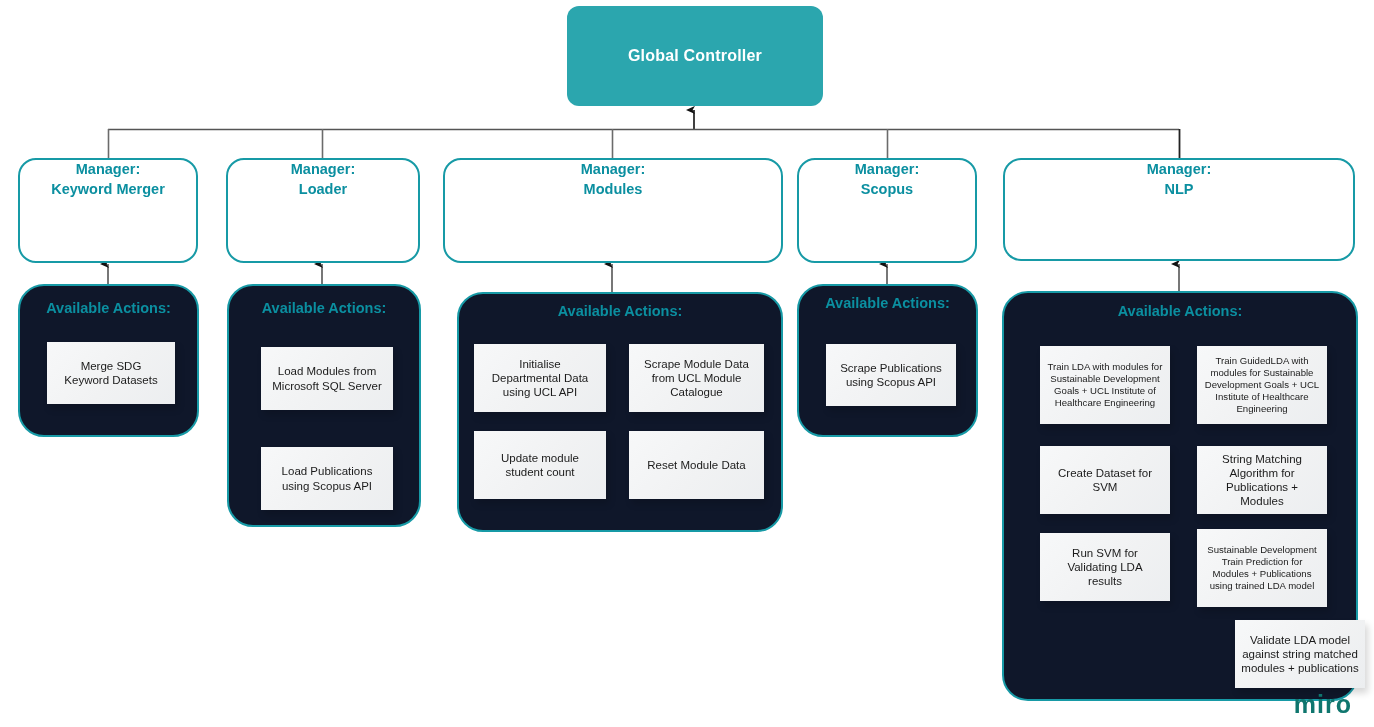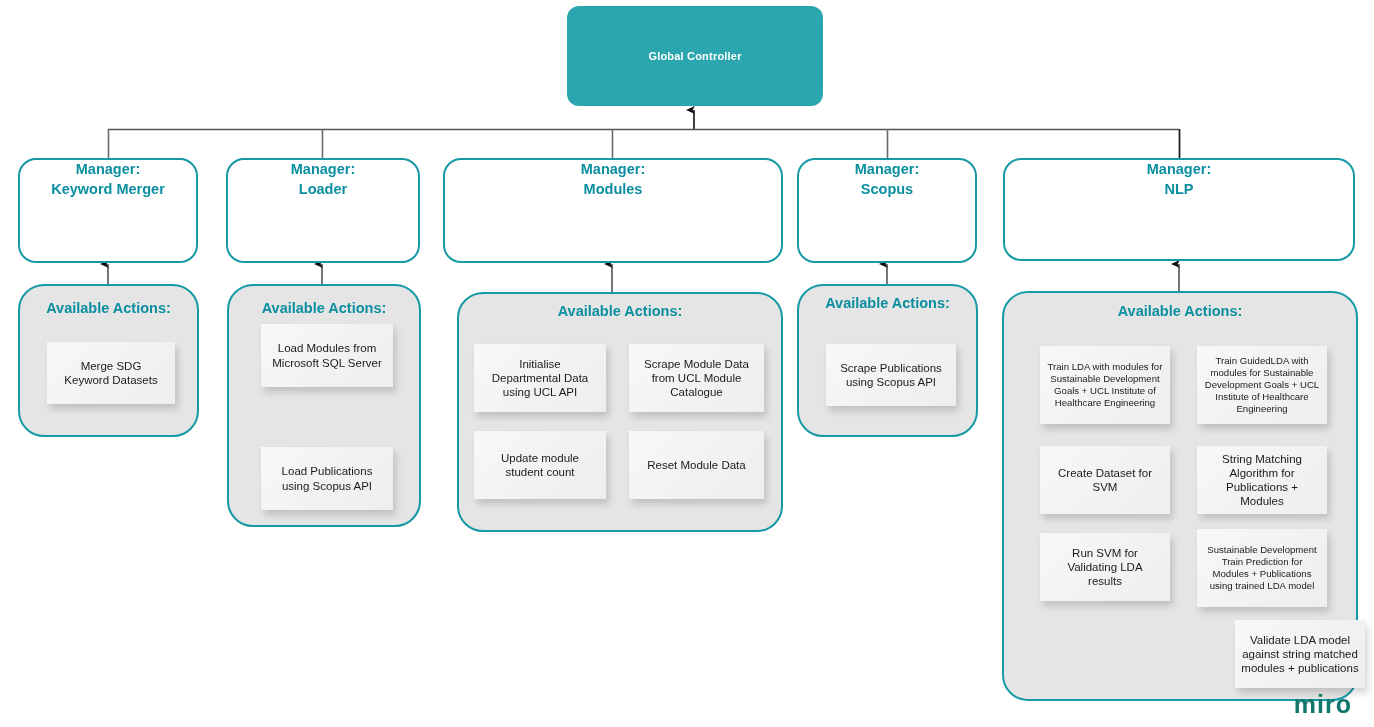--- a/index.html
+++ b/index.html
@@ -27,21 +27,21 @@
     width: 256px;
     height: 100px;
     background: #2BA6AE;
     border-radius: 12px;
     display: flex;
     align-items: center;
     justify-content: center;
   }
   .root-label {
     color: #ffffff;
-    font-size: 11px;
+    font-size: 16px;
     font-weight: bold;
     letter-spacing: 0.2px;
     text-align: center;
   }
 
   
   #connectors {
     position: absolute;
     left: 0;
     top: 0;
@@ -69,21 +69,21 @@
     text-align: center;
     white-space: pre-line;
   }
 
   
   .actions-box {
     position: absolute;
     box-sizing: border-box;
     border: 2px solid #179AA6;
     border-radius: 26px;
-    background: #e5e5e5;
+    background: #0f172a;
     padding-left: 12px;
   }
   .actions-title {
     color: #0B8FA0;
     font-size: 14.5px;
     font-weight: bold;
     text-align: center;
     position: absolute;
     left: 0;
     right: 0;
@@ -165,21 +165,21 @@
 Keyword Datasets</span>
     </div>
   </div>
 
   <div class="manager-box" style="left:226px; top:158px; width:194px; height:105px;">
     <span class="manager-label">Manager:
 Loader</span>
   </div>
   <div class="actions-box" style="left:227px; top:284px; width:194px; height:243px;">
     <span class="actions-title" style="top:14px;">Available Actions:</span>
-    <div class="card sz-md" style="left:32px; top:38px; width:132px; height:63px;">
+    <div class="card sz-md" style="left:32px; top:61px; width:132px; height:63px;">
       <span class="card-text">Load Modules from
 Microsoft SQL Server</span>
     </div>
     <div class="card sz-md" style="left:32px; top:161px; width:132px; height:63px;">
       <span class="card-text">Load Publications
 using Scopus API</span>
     </div>
   </div>
 
   <div class="manager-box" style="left:443px; top:158px; width:340px; height:105px;">

